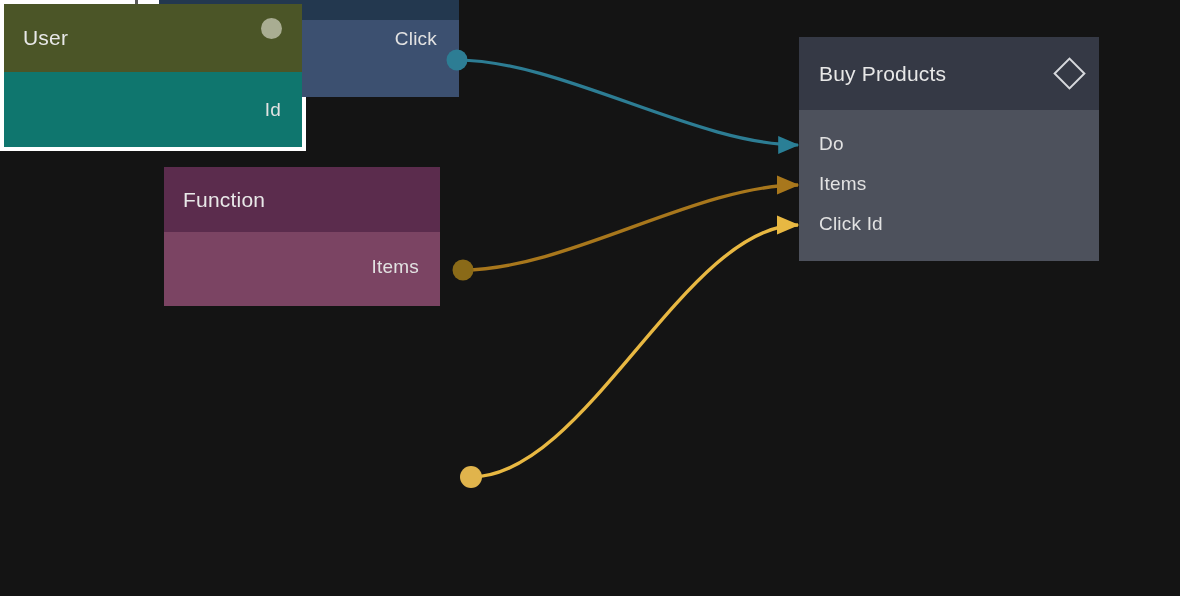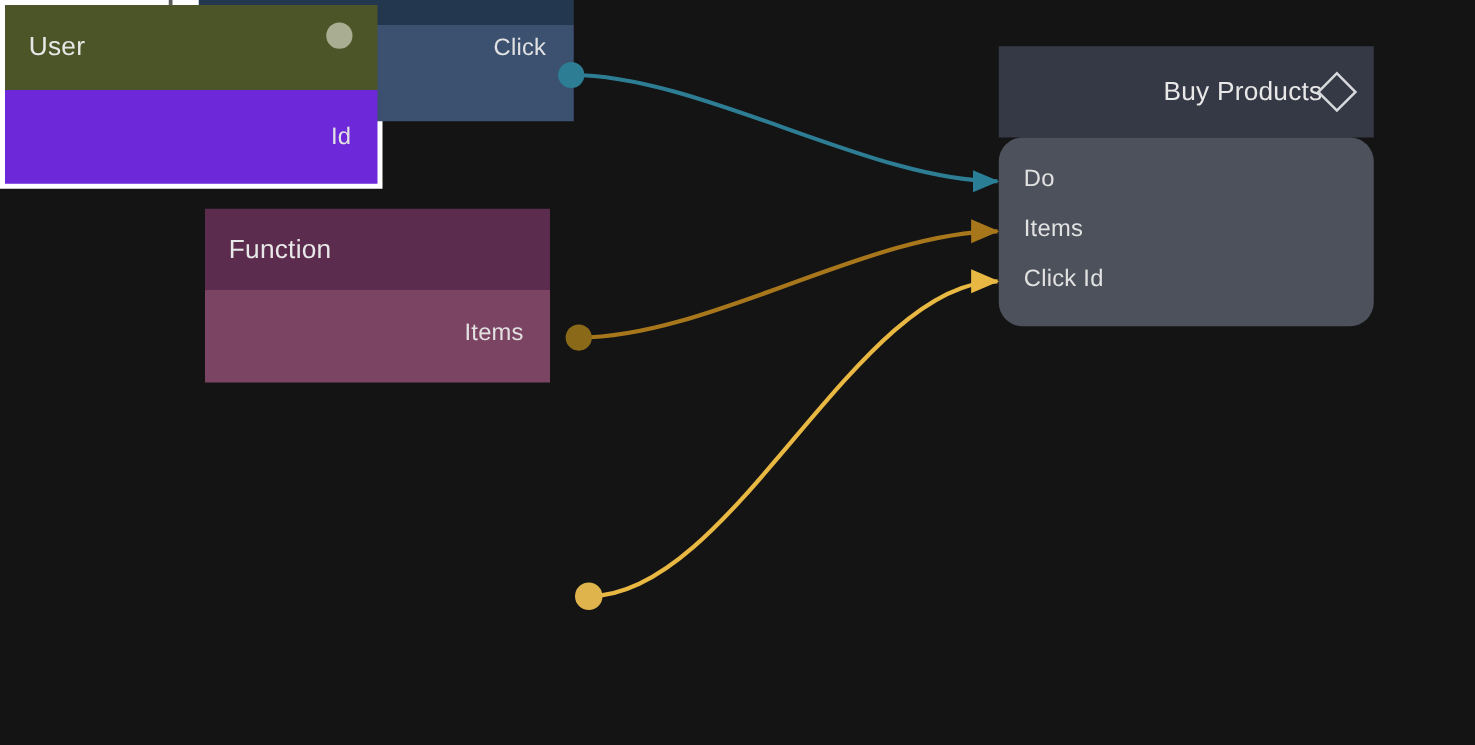--- a/index.html
+++ b/index.html
@@ -133,27 +133,27 @@
   #node-buy {
     left: 799px;
     top: 37px;
     width: 300px;
     height: 224px;
   }
   #node-buy .node-header {
     height: 73px;
     background: #353945;
     padding-left: 20px;
-    justify-content: flex-end;
+    justify-content: space-between;
     padding-right: 18px;
+    gap: 20px;
   }
   #node-buy .node-body {
     height: 151px;
     background: #4d515c;
-    border-radius: 19px;
   }
   #node-buy .in-row {
     position: absolute;
     left: 20px;
     display: flex;
     align-items: center;
   }
   #node-buy .in-row.r0 { top: 23px; }
   #node-buy .in-row.r1 { top: 63px; }
   #node-buy .in-row.r2 { top: 103px; }
@@ -215,21 +215,21 @@
       </div>
     </div>
   </div>
 
   <div id="node-user-wrap" style="background: rgb(255, 255, 255);">
     <div class="node" id="node-user">
       <div class="node-header" style="background: rgb(75, 85, 39);">
         <span class="node-title">User</span>
         <span class="header-dot" style="background: rgb(169, 173, 146);"></span>
       </div>
-      <div class="node-body" style="background: #6d28d9;">
+      <div class="node-body" style="background: #0f766e;">
         <div class="port-row">
           <span class="port-label">Id</span>
         </div>
       </div>
     </div>
   </div>
 
   <div class="node" id="node-buy">
     <div class="node-header" style="background: rgb(53, 57, 69);">
       <span class="node-title">Buy Products</span>

